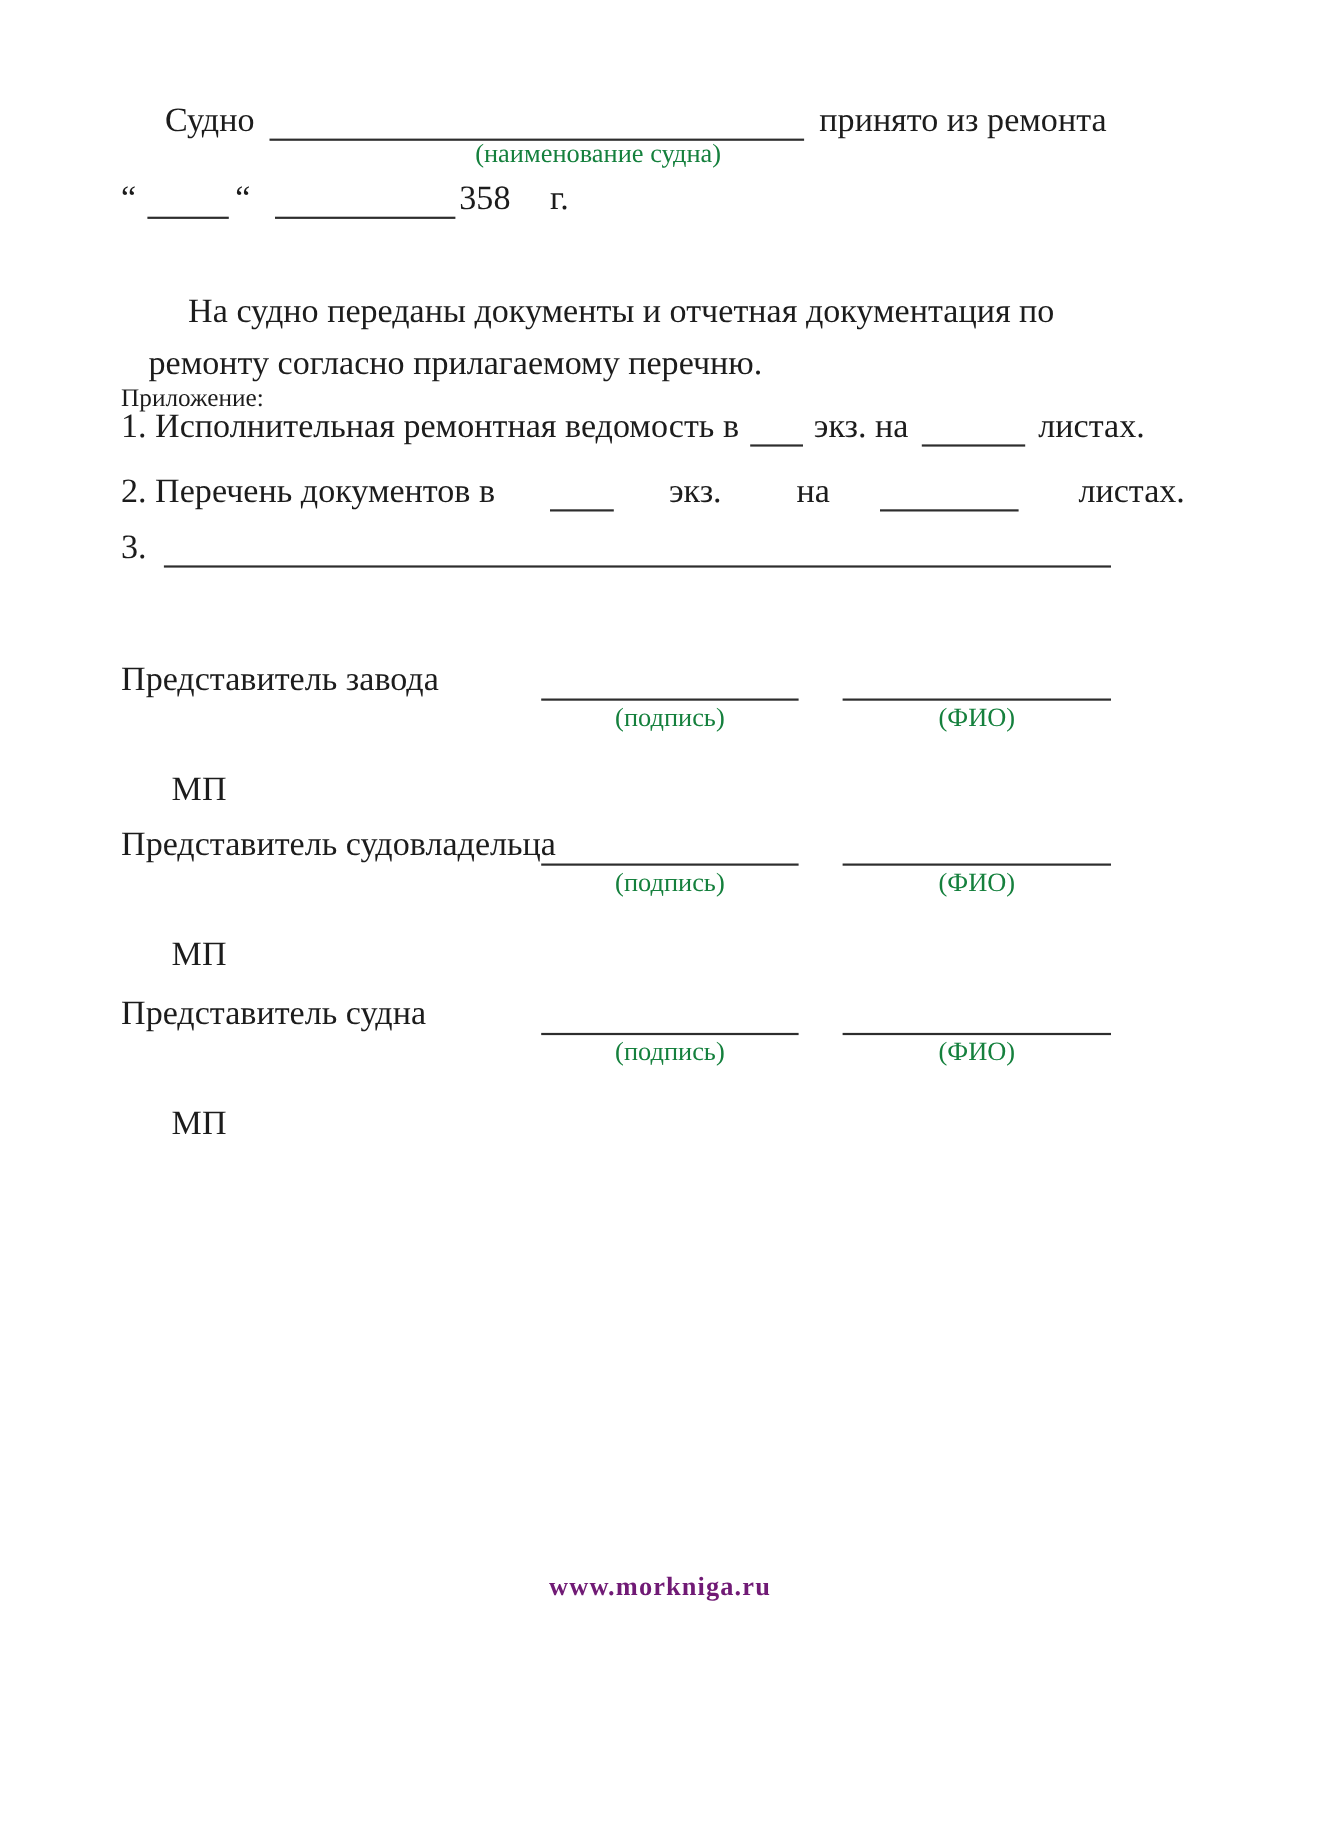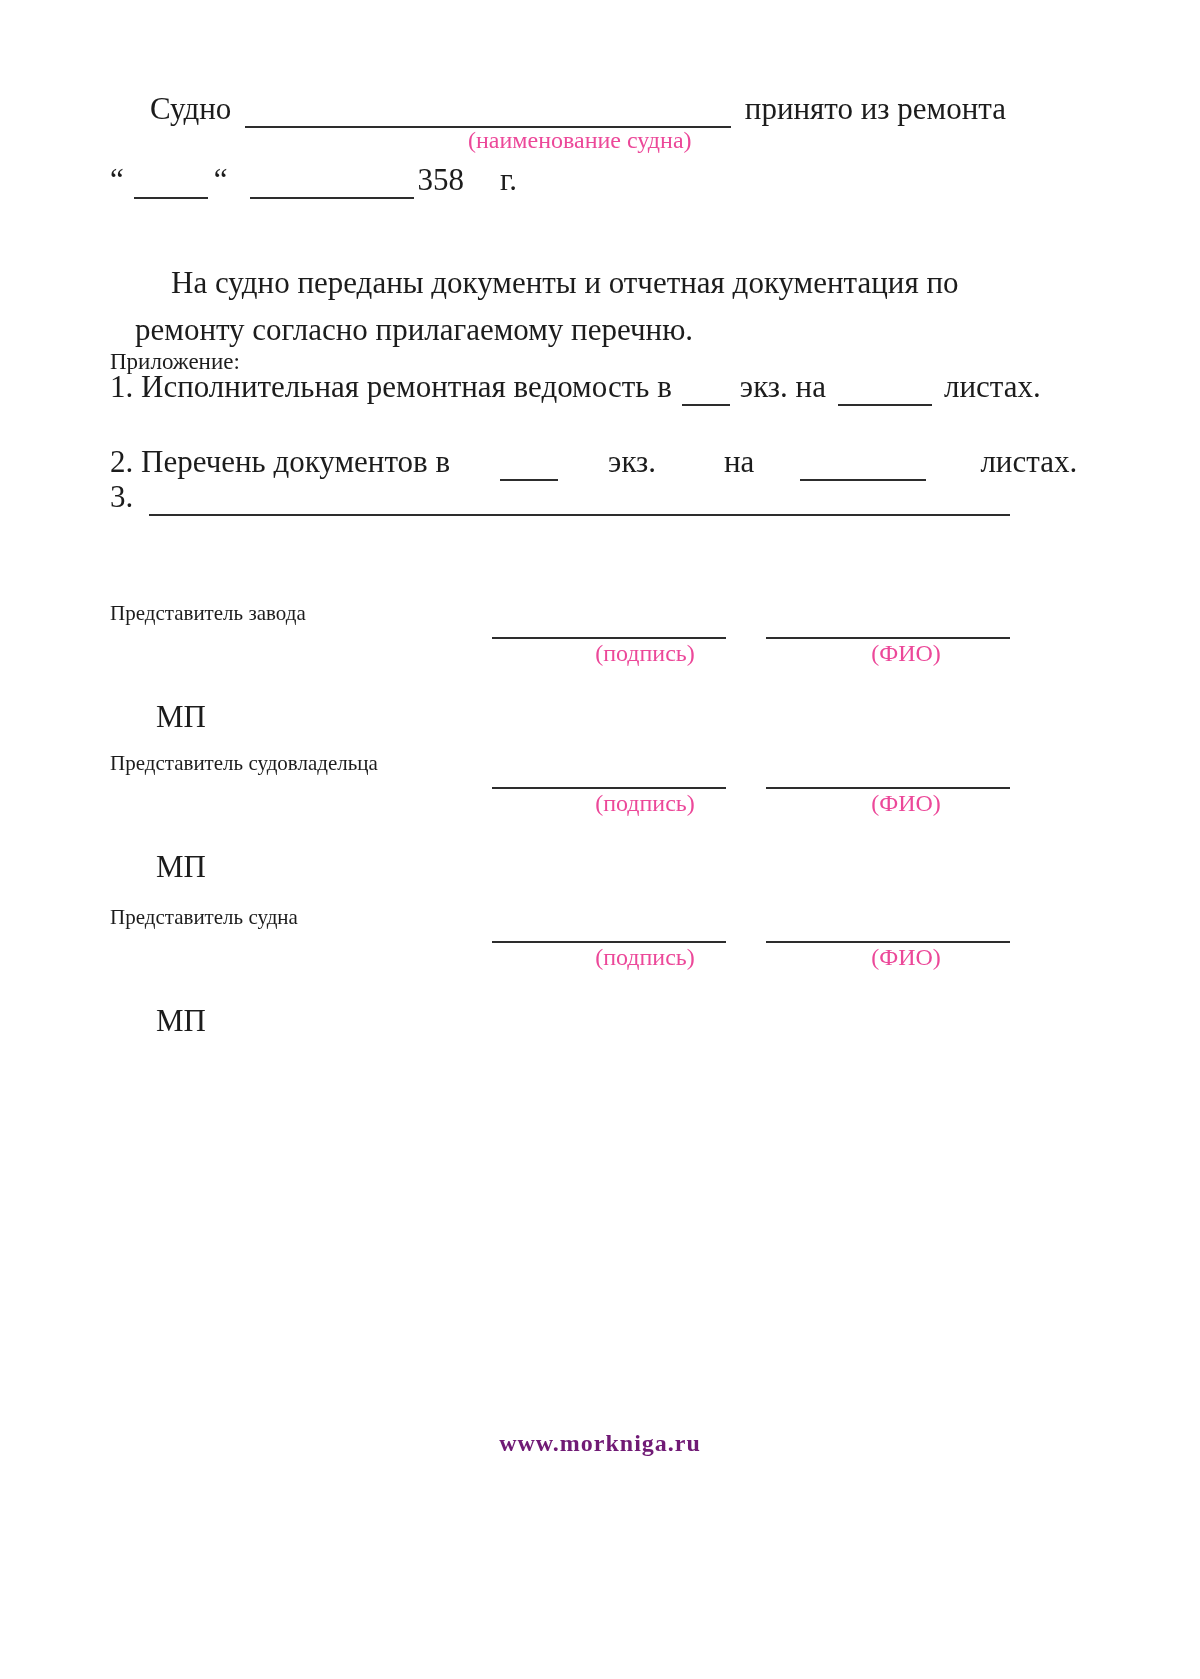--- a/index.html
+++ b/index.html
@@ -13,51 +13,51 @@
   }
   .blank { display: inline-block; border-bottom: 2px solid #2d2d2d; }
   .row { display: flex; align-items: flex-end; text-align: right; }
   .label { white-space: nowrap; line-height: 38px; }
 
   
   .title-row { position: absolute; top: 86px; left: 150px; width: 856px; height: 42px; font-size: 31px; }
   .title-blank { flex: 1; margin: 0 14px; height: 100%; }
 
   
-  .caption { font-size: 24px; color: #ec4899; margin-left: 36px; }
+  .caption { font-size: 24px; color: #15803d; }
   .ship-caption { position: absolute; top: 127px; left: 432px; }
 
   
   .date-row { position: absolute; top: 157px; left: 110px; height: 42px; font-size: 31px; }
   .day-blank { width: 74px; margin: 0 6px 0 10px; height: 100%; }
   .month-blank { width: 164px; margin: 0 4px 0 22px; height: 100%; }
   .year-suffix { margin-left: 36px; }
 
   
   .intro { position: absolute; top: 228px; left: 108px; width: 940px; font-size: 31px; line-height: 47px; text-indent: 36px; margin-left: 27px; }
 
   
   .attach-heading { position: absolute; top: 349px; left: 110px; font-size: 23px; }
   .attach-item { position: absolute; left: 110px; height: 40px; font-size: 31px; white-space: nowrap; }
   .item1 { top: 366px; }
-  .item2 { top: 441px; gap: 40px; }
+  .item2 { top: 425px; gap: 40px; }
   .item3 { top: 476px; width: 900px; }
   .i1-b1 { width: 48px; margin: 0 10px; height: 100%; }
   .i1-b2 { width: 94px; margin: 0 12px; height: 100%; }
   .i2-b1 { width: 58px; margin: 0 10px; height: 100%; }
   .i2-gap { margin-left: 28px; }
   .i2-b2 { width: 126px; margin: 0 14px 0 6px; height: 100%; }
   .i3-blank { flex: 1; margin-left: 16px; height: 100%; }
 
   
   .sig-block { position: absolute; left: 110px; width: 900px; }
   .sig-block.b1 { top: 593px; }
   .sig-block.b2 { top: 743px; }
   .sig-block.b3 { top: 897px; }
-  .sig-row { display: flex; align-items: flex-start; height: 44px; font-size: 21px; }
+  .sig-row { display: flex; align-items: flex-end; height: 44px; font-size: 31px; }
   .sig-role { width: 382px; white-space: nowrap; line-height: 40px; }
   .sig-line-sign { width: 234px; height: 100%; }
   .sig-spacer { width: 40px; }
   .sig-line-name { flex: 1; height: 100%; }
   .sig-caps { display: flex; margin-top: 3px; }
   .cap-sign { width: 234px; margin-left: 382px; text-align: center; }
   .cap-name { flex: 1; margin-left: 40px; text-align: center; }
   .sig-seal { margin: 32px 0 0 46px; font-size: 31px; }
 
   

